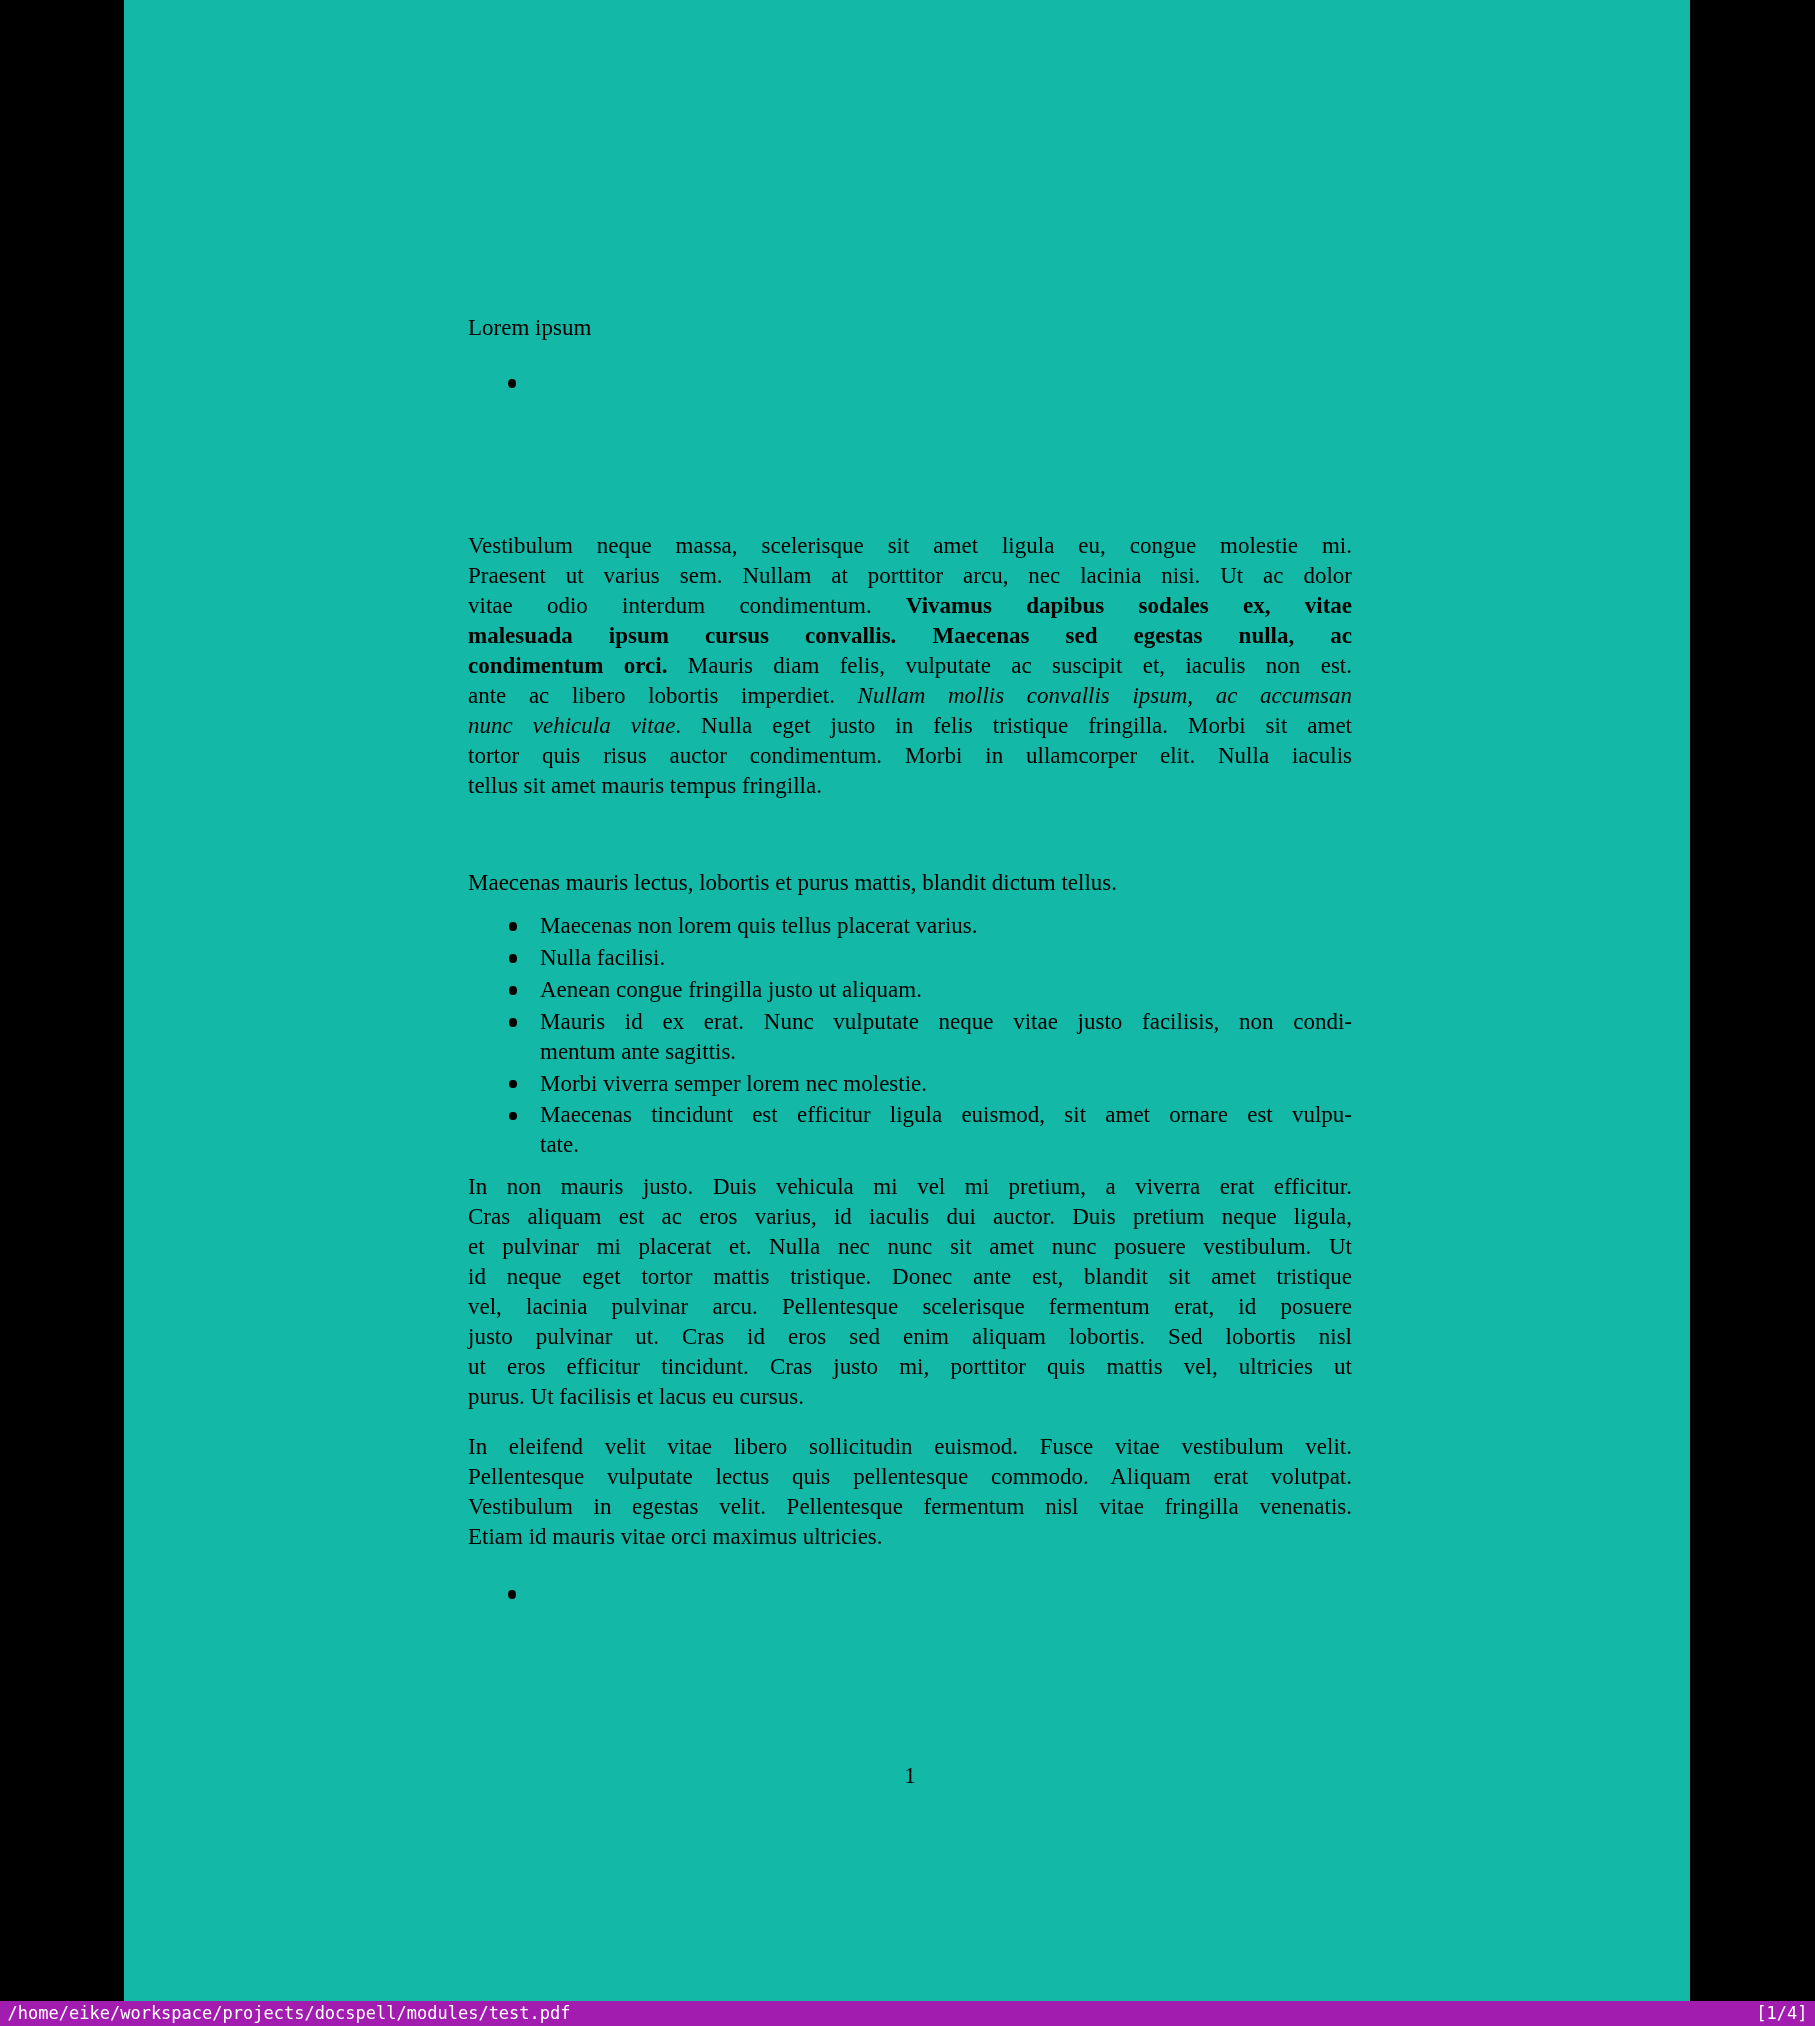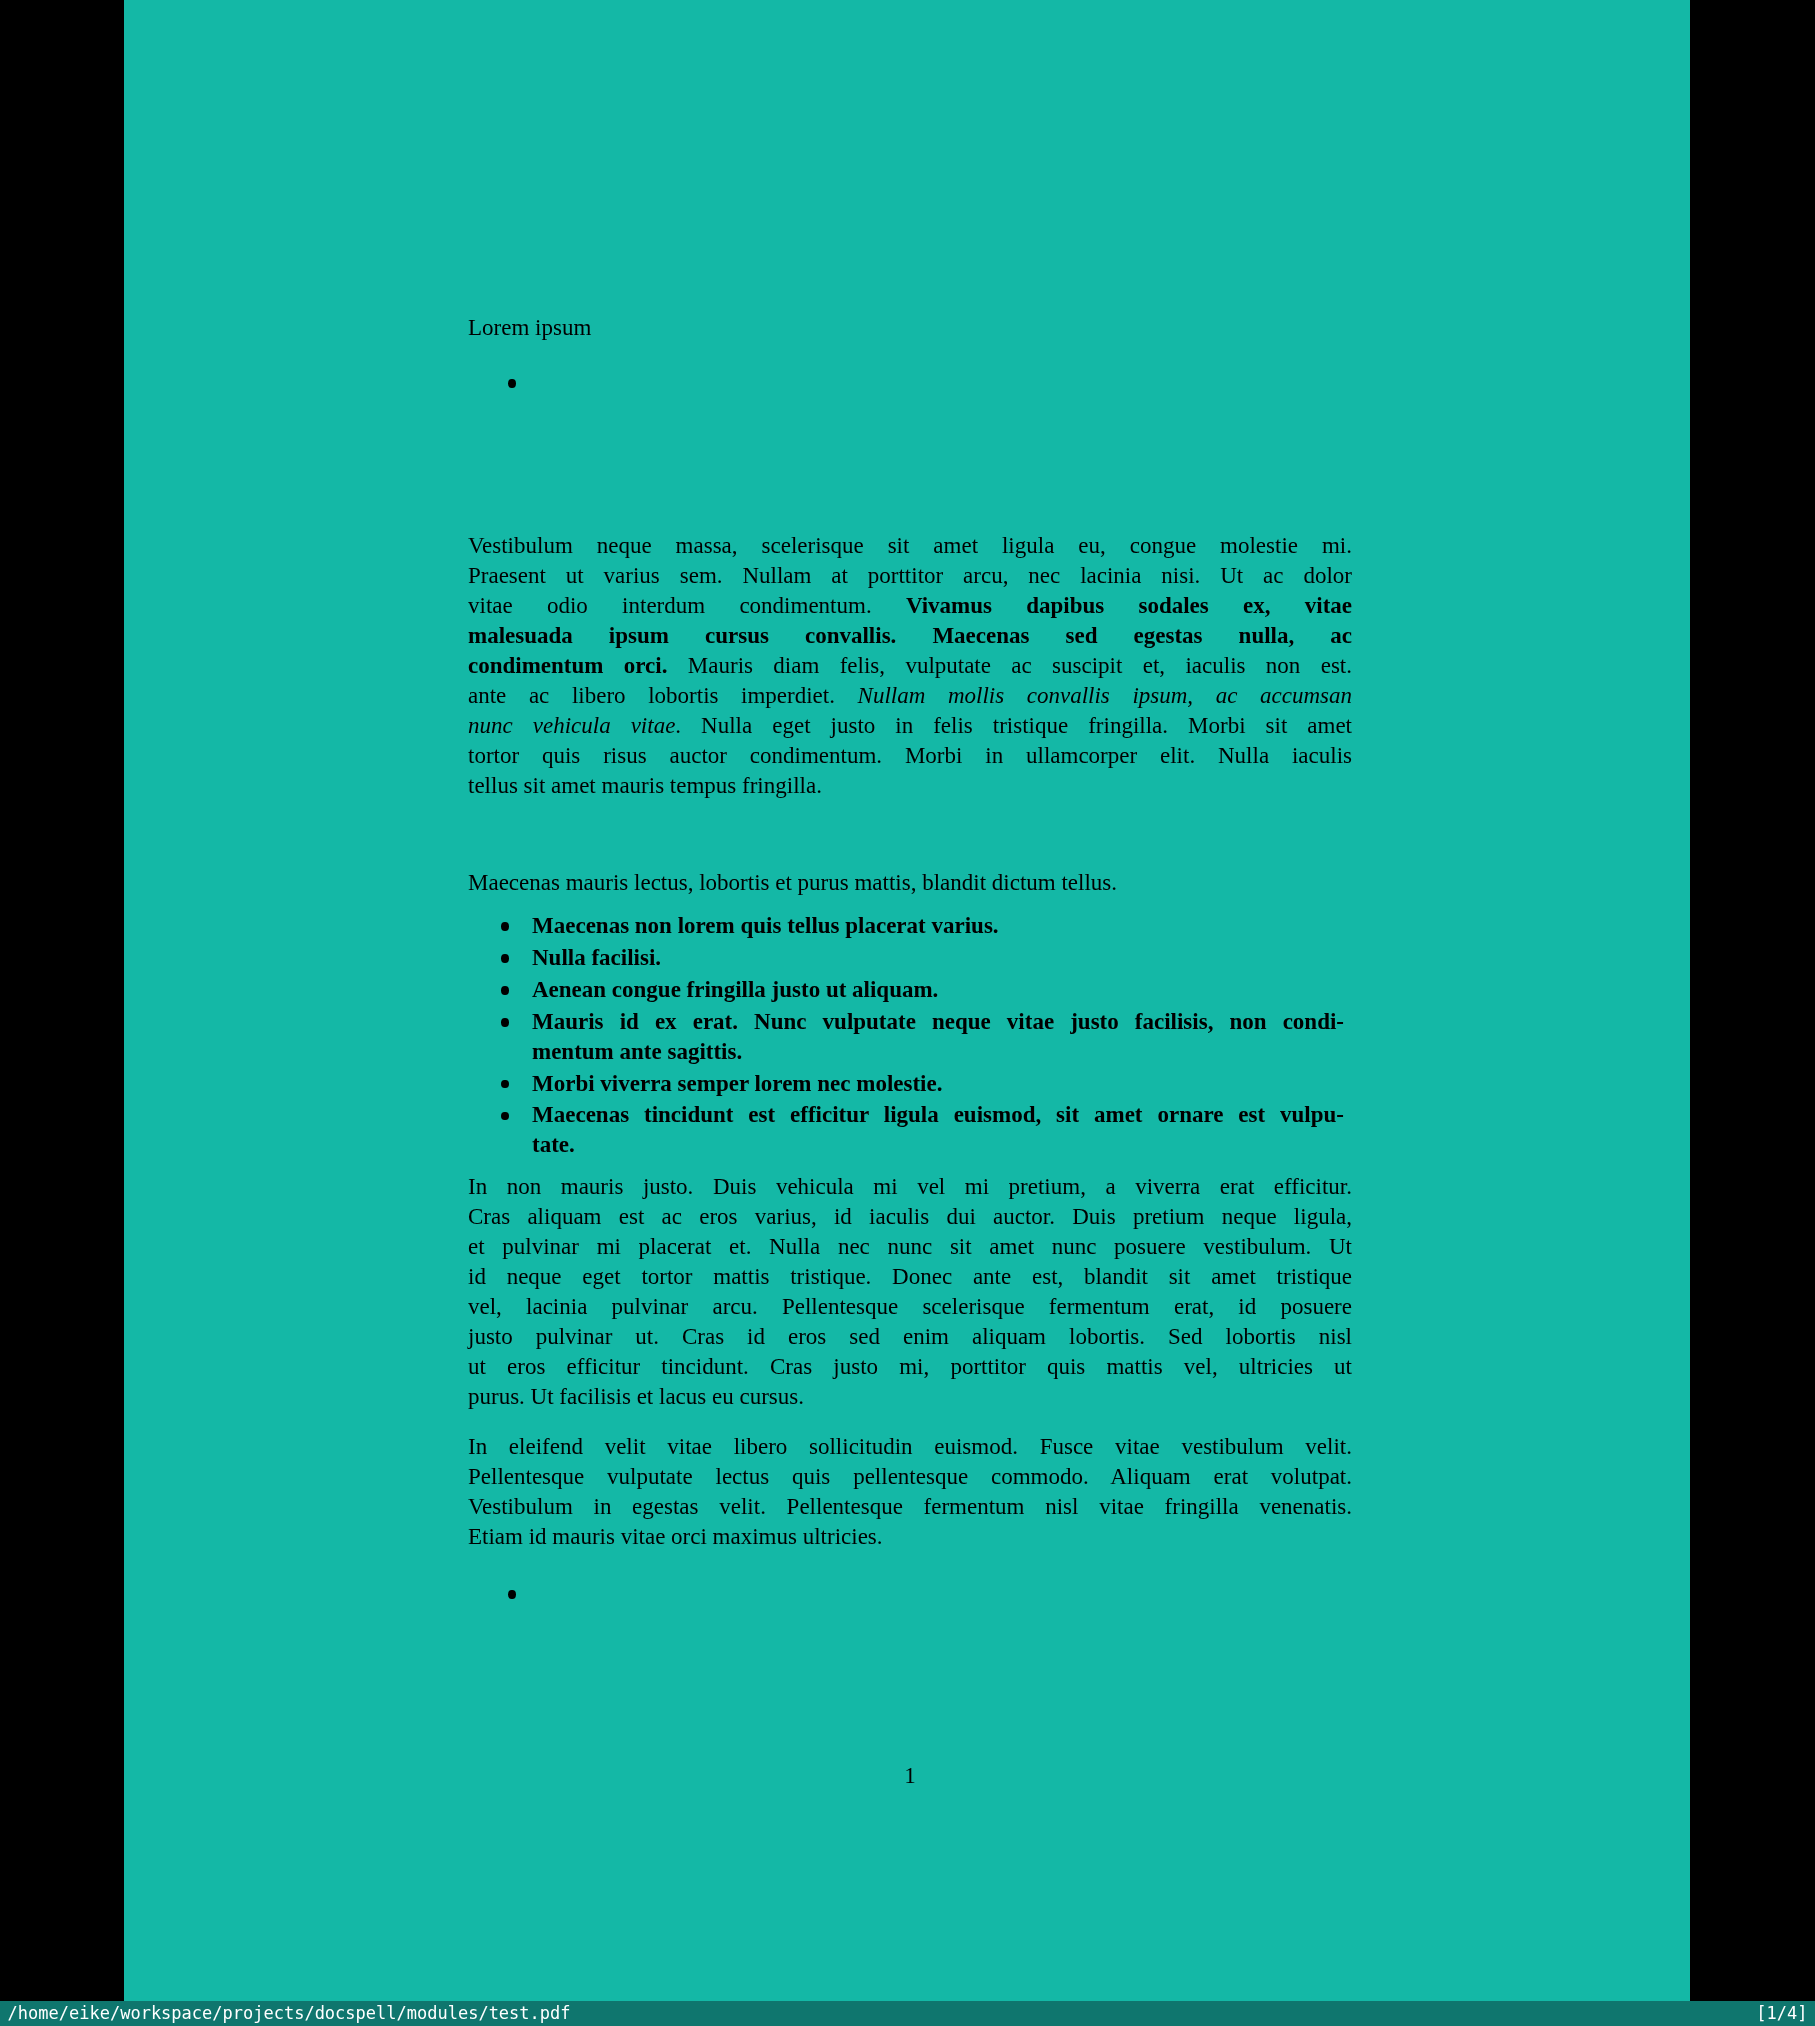--- a/index.html
+++ b/index.html
@@ -43,40 +43,40 @@
   }
   .para{
     font-size:23px;line-height:30px;
   }
   .p1{left:344px;top:531px;width:884px;}
   .p2{left:344px;top:868px;width:884px;}
   .p3{left:344px;top:1172px;width:884px;}
   .p4{left:344px;top:1432px;width:884px;}
 
   .list{
-    left:336px;top:911px;width:884px;
-    font-size:23px;line-height:30px;font-weight:bold;
+    left:344px;top:911px;width:884px;
+    font-size:23px;line-height:30px;
   }
   .item{position:relative;padding-left:72px;margin-bottom:1.9px;}
   .ibullet{
     position:absolute;left:41px;top:11.4px;
     width:7.6px;height:8.5px;border-radius:50%;
     background:#000;
   }
 
   .pagenum{
     left:344px;top:1761px;width:884px;
     font-size:23px;line-height:30px;
     text-align:center;
   }
 
   .statusbar{
     position:absolute;left:0;bottom:0;
     width:1815px;height:24.6px;
-    background:#0f766e;color:#fff;
+    background:#a21caf;color:#fff;
     font-family:"DejaVu Sans Mono","Liberation Mono",monospace;
     font-size:17px;line-height:24.6px;
     display:flex;justify-content:space-between;
     box-sizing:border-box;padding:0 7.6px;
     white-space:pre;
   }
 </style>
 </head>
 <body>
 

